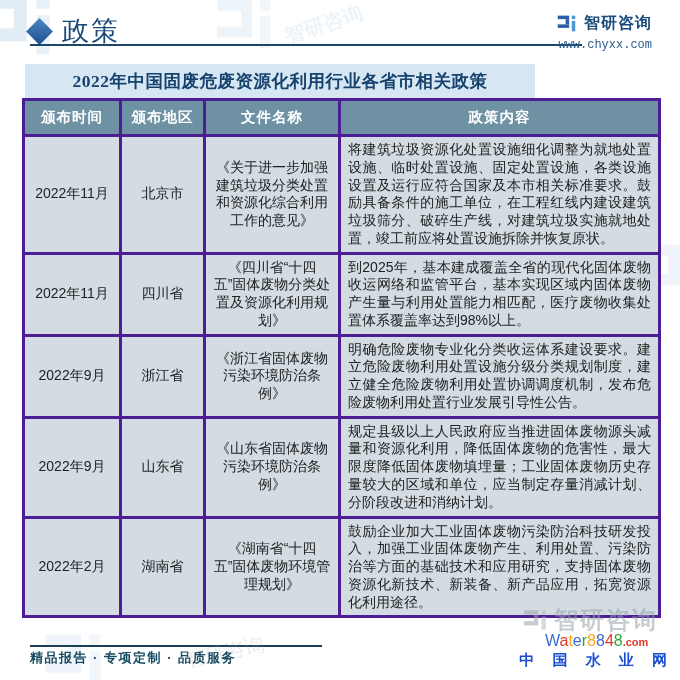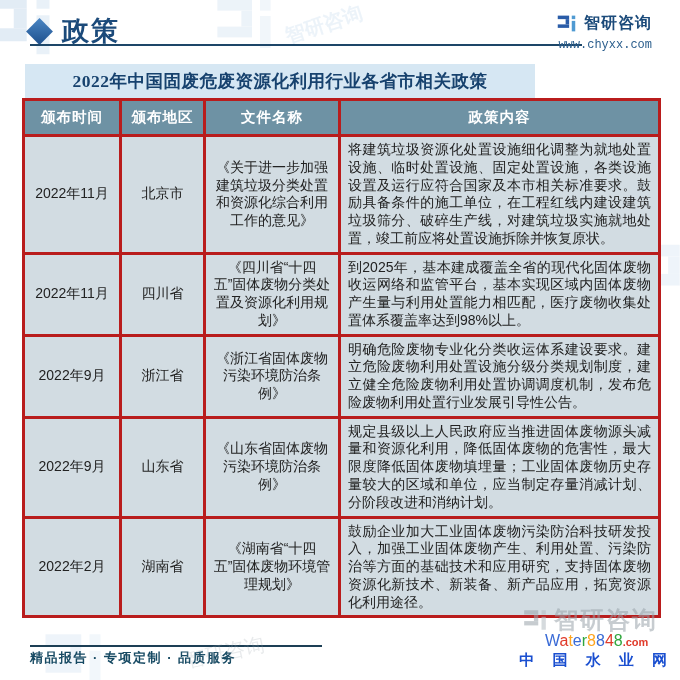--- a/index.html
+++ b/index.html
@@ -11,41 +11,41 @@
     font-family:"Liberation Sans",sans-serif;
     color:#222;
   }
   
   .stamp{position:absolute;z-index:0;display:flex;align-items:center;gap:8px;pointer-events:none;}
   .stamp svg{display:block;}
   .stamp .stamp-txt{font-weight:bold;color:#dbe8f4;}
   
   .section-head{position:absolute;top:13px;left:30px;display:flex;align-items:center;gap:13px;z-index:2;}
   .diamond{width:19px;height:19px;transform:rotate(45deg);background:linear-gradient(135deg,#4a86c4,#1d4f8c);}
-  .section-title{font-size:27px;font-weight:bold;color:var(--accent);font-family:"Liberation Serif",serif;letter-spacing:2px;}
+  .section-title{font-size:27px;font-weight:normal;color:var(--accent);font-family:"Liberation Serif",serif;letter-spacing:2px;}
   .brand{position:absolute;top:13px;right:28px;display:flex;align-items:center;gap:7px;z-index:2;}
   .brand-name{font-size:16px;font-weight:bold;color:var(--accent);letter-spacing:1px;}
   .head-rule{position:absolute;top:44px;left:30px;width:552px;border-top:2px solid var(--rule);z-index:2;}
   .brand-site{position:absolute;top:38px;right:28px;font-family:"Liberation Mono",monospace;font-size:12px;color:#2a5d8c;z-index:2;text-align:center;}
   
   .chart-title{
     position:absolute;top:64px;left:25px;width:510px;height:34px;
     background:var(--title-bg);
     display:flex;align-items:center;justify-content:center;
     font-family:"Liberation Serif",serif;
     font-size:17.5px;font-weight:bold;color:#17426e;letter-spacing:0.5px;
     z-index:2;
   }
   
   .policy-table{
     position:absolute;top:98px;left:22px;width:636px;
     border-collapse:collapse;table-layout:fixed;
     z-index:2;
   }
-  .policy-table th,.policy-table td{border:3px solid #b91c1c;}
+  .policy-table th,.policy-table td{border:3px solid #4c1d95;}
   .policy-table th{
     background:var(--table-header-bg);color:#ffffff;
     font-size:14.5px;font-weight:bold;letter-spacing:1px;
     padding:7px 2px;
   }
   .policy-table td{
     background:var(--cell-bg);
     font-size:14px;line-height:1.27;
     padding:4px 7px;vertical-align:middle;
   }

